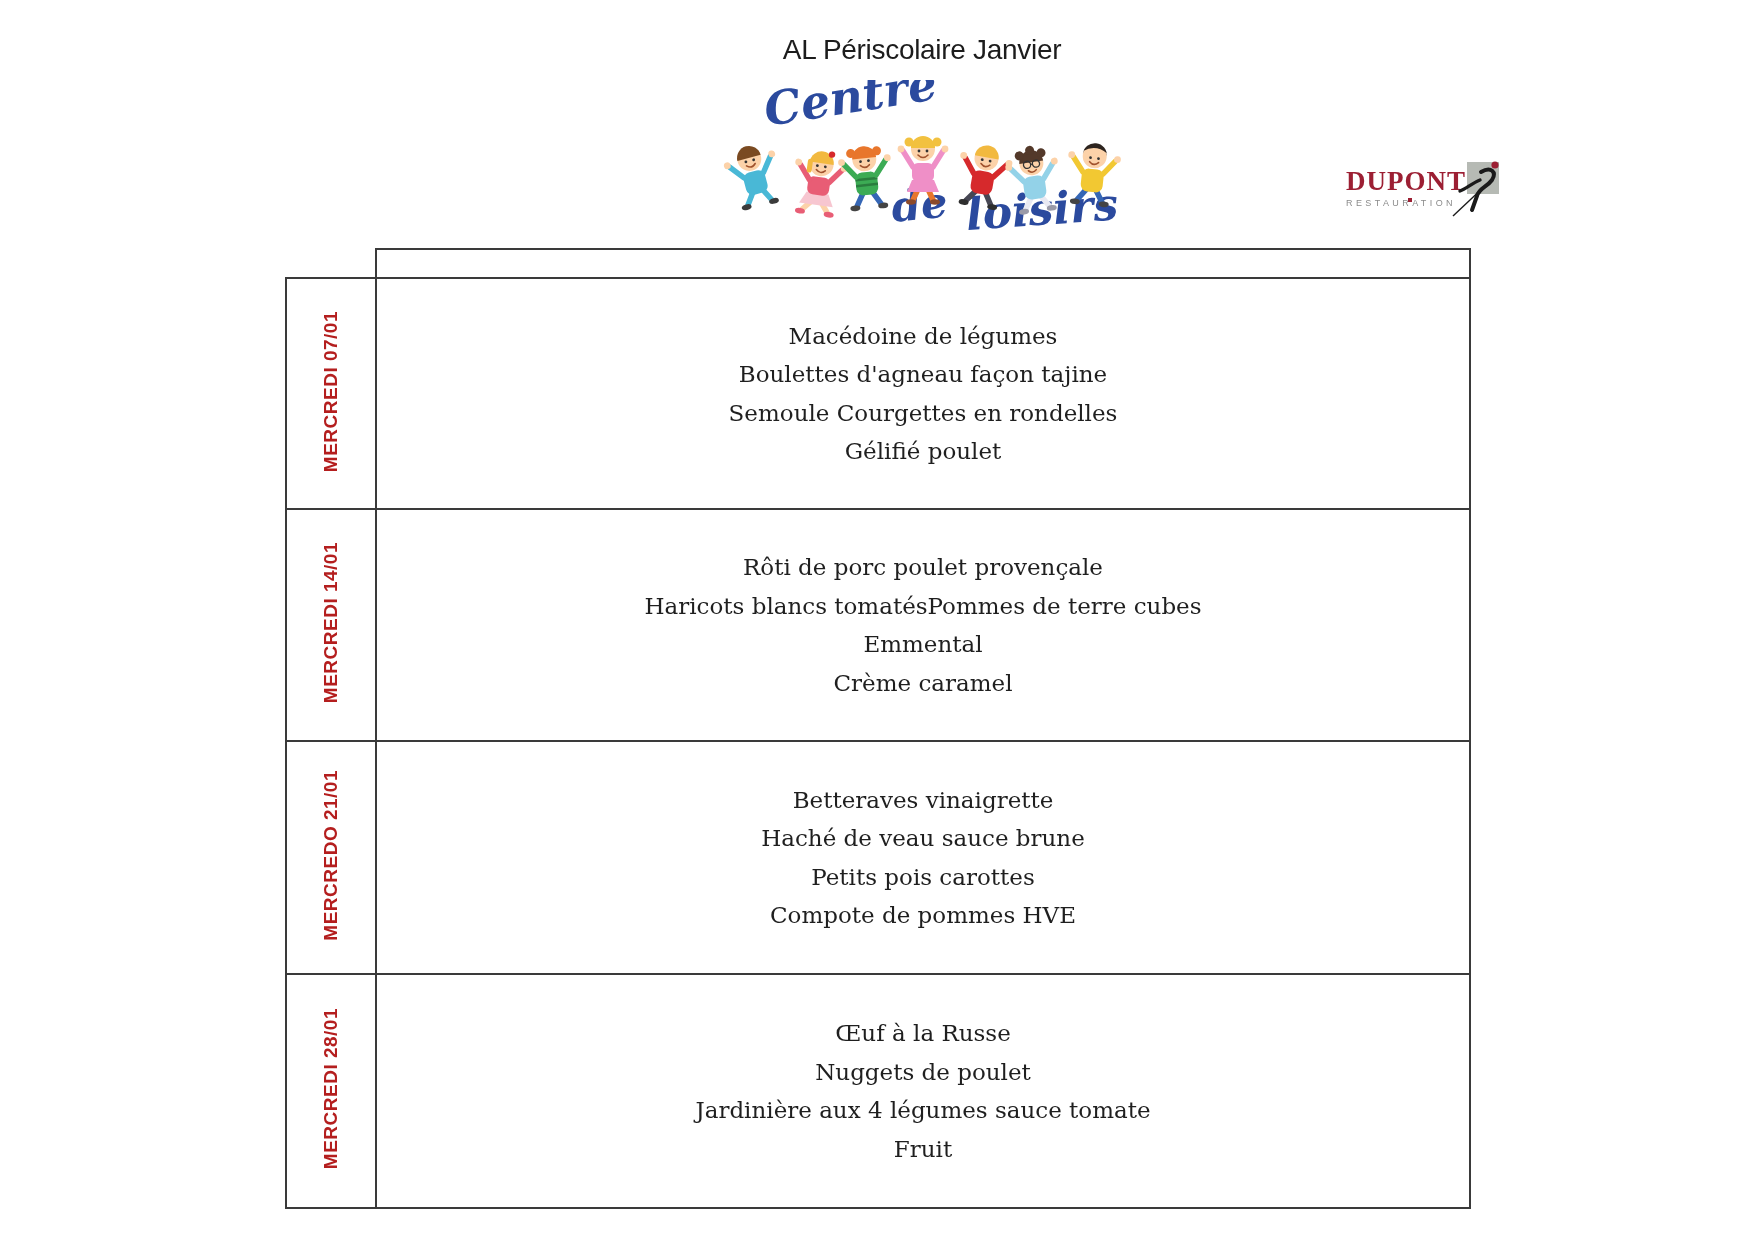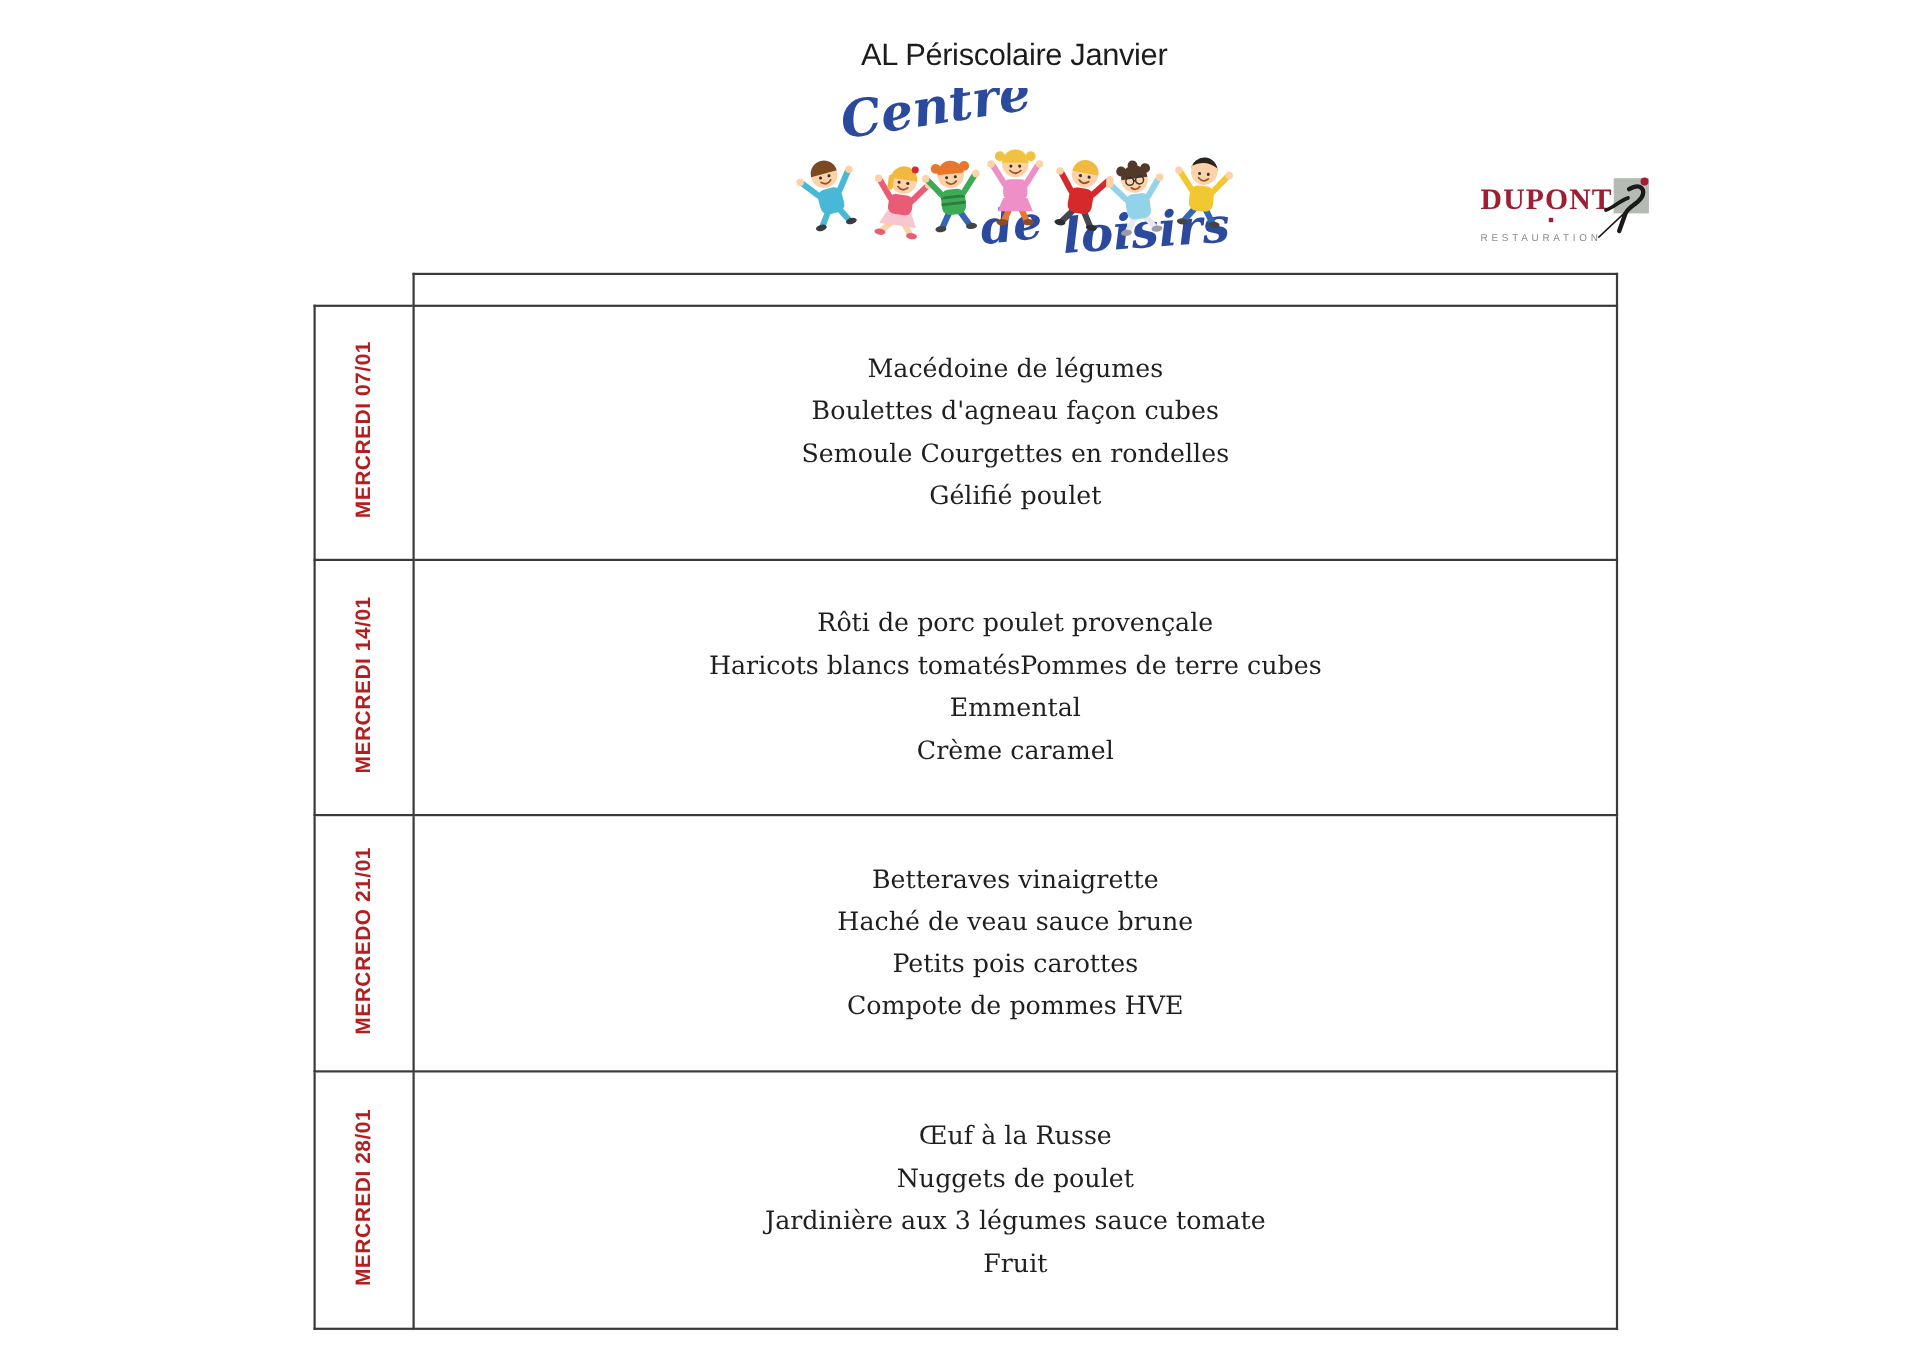--- a/index.html
+++ b/index.html
@@ -53,21 +53,21 @@
   }
   .dupont-dot{
     position:absolute;left:62px;top:30px;
     width:4px;height:4px;background:var(--dupont-red,#9c1f33);
   }
   .dupont-tagline{
     font-family:"Liberation Sans", sans-serif;
     font-size:9px;
     letter-spacing:3.4px;
     color:var(--dupont-gray,#8b8b8b);
-    margin-top:17px;
+    margin-top:4px;
   }
   .dupont-figure{position:absolute;left:105px;top:-6px;}
 
   
   table.menu-table{
     position:absolute;
     left:285px;top:248px;
     width:1184px;
     border-collapse:collapse;
     table-layout:fixed;
@@ -274,21 +274,21 @@
       </colgroup>
     <tbody id="menu-body">
       <tr class="header-row">
         <td class="corner-cell"></td>
         <td class="header-cell"></td>
       </tr>
     <tr class="menu-row">
           <th class="day-cell"><span class="day-label">MERCREDI 07/01</span></th>
           <td class="items-cell">
             <div class="menu-item">Macédoine de légumes</div>
-            <div class="menu-item">Boulettes d'agneau façon cubes</div>
+            <div class="menu-item">Boulettes d'agneau façon tajine</div>
             <div class="menu-item">Semoule Courgettes en rondelles</div>
             <div class="menu-item">Gélifié poulet</div>
           </td>
         </tr>
         <tr class="menu-row">
           <th class="day-cell"><span class="day-label">MERCREDI 14/01</span></th>
           <td class="items-cell">
             <div class="menu-item">Rôti de porc poulet provençale</div>
             <div class="menu-item">Haricots blancs tomatésPommes de terre cubes</div>
             <div class="menu-item">Emmental</div>
@@ -302,20 +302,20 @@
             <div class="menu-item">Haché de veau sauce brune</div>
             <div class="menu-item">Petits pois carottes</div>
             <div class="menu-item">Compote de pommes HVE</div>
           </td>
         </tr>
         <tr class="menu-row">
           <th class="day-cell"><span class="day-label">MERCREDI 28/01</span></th>
           <td class="items-cell">
             <div class="menu-item">Œuf à la Russe</div>
             <div class="menu-item">Nuggets de poulet</div>
-            <div class="menu-item">Jardinière aux 3 légumes sauce tomate</div>
+            <div class="menu-item">Jardinière aux 4 légumes sauce tomate</div>
             <div class="menu-item">Fruit</div>
           </td>
         </tr>
       </tbody>
   </table>
 
 </div>
 
 </body></html>

